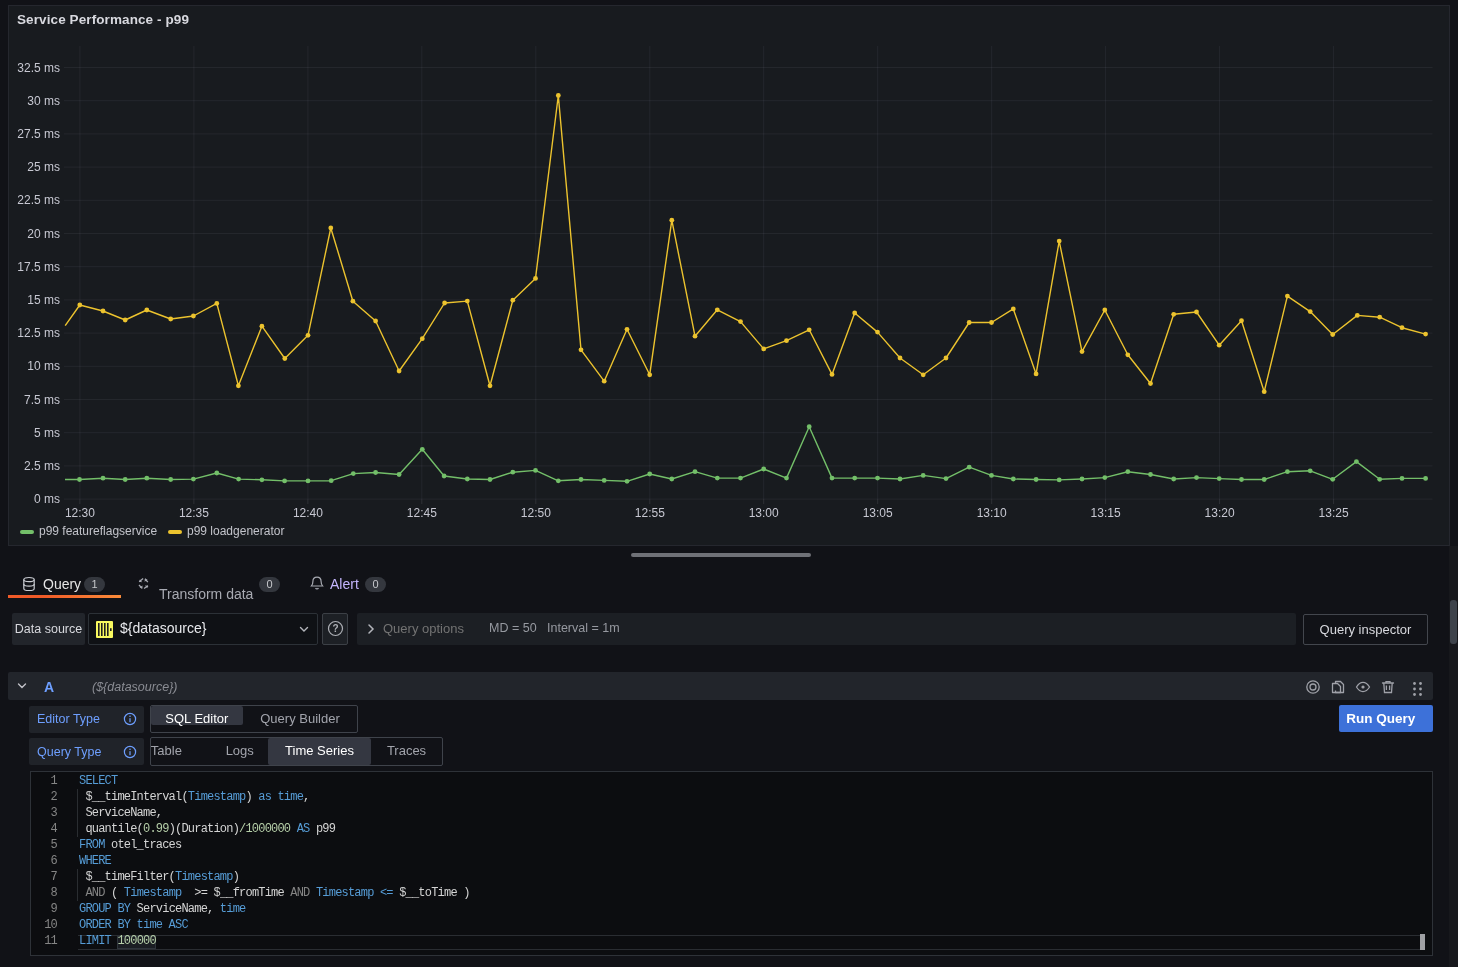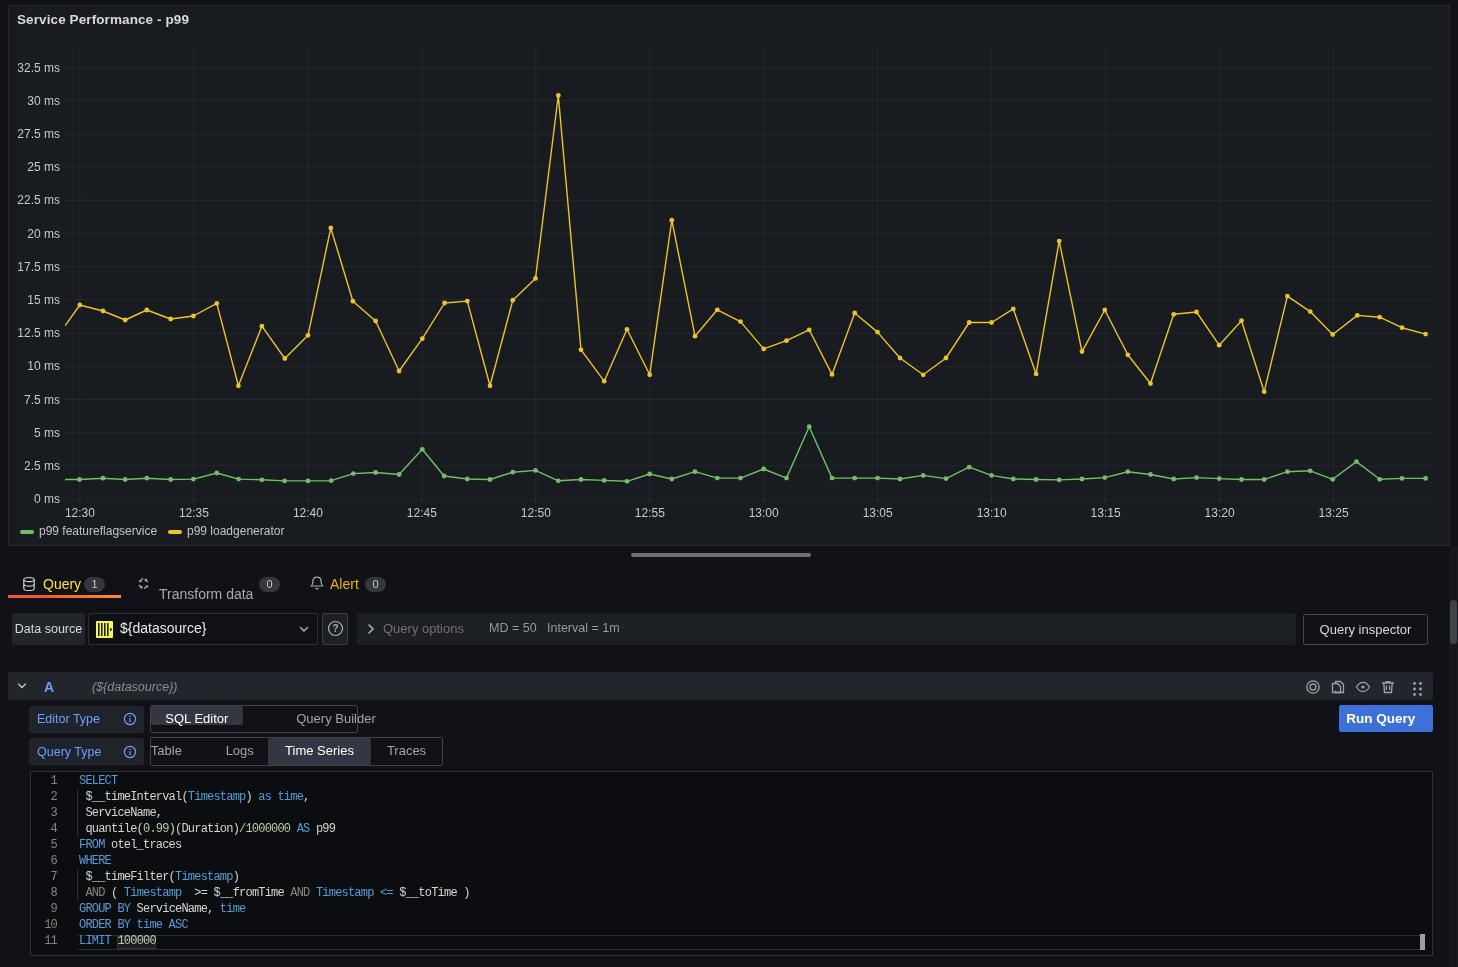--- a/index.html
+++ b/index.html
@@ -213,21 +213,21 @@
 
 <div class="abs" style="left:21px;top:576px;width:16px;height:16px;">
 <svg width="16" height="16" viewBox="0 0 16 16">
       <g fill="none" stroke="#c9cbd1" stroke-width="1.2">
         <ellipse cx="8" cy="3.6" rx="5.2" ry="2.1"></ellipse>
         <path d="M2.8 3.6 v4.4 c0 1.16 2.33 2.1 5.2 2.1 s5.2-.94 5.2-2.1 V3.6"></path>
         <path d="M2.8 8 v4.4 c0 1.16 2.33 2.1 5.2 2.1 s5.2-.94 5.2-2.1 V8"></path>
       </g>
     </svg>
 </div>
-<div class="abs" style="left:43px;top:576px;font-size:14px;font-weight:500;color:#fde047;">Query</div>
+<div class="abs" style="left:43px;top:576px;font-size:14px;font-weight:500;color:#e5e5e5;">Query</div>
 <div class="abs" style="left:84px;top:576.5px;width:21px;height:15px;border-radius:8px;background:#34373e;color:#c7c8cc;font-size:11px;text-align:center;line-height:15px;">1</div>
 <div class="abs" style="left:8px;top:594.5px;width:113px;height:3.5px;background:linear-gradient(90deg,#f05a28 30%,#fb8b3a 99%);"></div>
 
 <div class="abs" style="left:136px;top:576px;width:15px;height:15px;">
 <svg width="15" height="15" viewBox="0 0 16 16">
       <g stroke="#a8aab2" stroke-width="1.4" fill="none">
         <path d="M7.6 2.6 L3.4 6.2"></path>
         <path d="M3.2 9.6 L6.6 13.2"></path>
         <path d="M8.6 13.4 L12.8 10.4"></path>
         <path d="M12.6 6.6 L9.6 2.9"></path>
@@ -244,21 +244,21 @@
 <div class="abs" style="left:259px;top:576.5px;width:21px;height:15px;border-radius:8px;background:#34373e;color:#c7c8cc;font-size:11px;text-align:center;line-height:15px;">0</div>
 
 <div class="abs" style="left:309px;top:575px;width:16px;height:16px;">
 <svg width="16" height="16" viewBox="0 0 16 16">
       <g fill="none" stroke="#a8aab2" stroke-width="1.2">
         <path d="M8 2.2 c-2.6 0-4.1 1.9-4.1 4.2 0 2.8-1.1 3.9-1.6 4.6 h11.4 c-.5-.7-1.6-1.8-1.6-4.6 0-2.3-1.5-4.2-4.1-4.2 z"></path>
         <path d="M6.6 13 a1.5 1.5 0 0 0 2.8 0"></path>
       </g>
     </svg>
 </div>
-<div class="abs" style="left:330px;top:576px;font-size:14px;color:#eab308;">Alert</div>
+<div class="abs" style="left:330px;top:576px;font-size:14px;color:#c4b5fd;">Alert</div>
 <div class="abs" style="left:365px;top:576.5px;width:21px;height:15px;border-radius:8px;background:#34373e;color:#c7c8cc;font-size:11px;text-align:center;line-height:15px;">0</div>
 
 <div class="abs" style="left:12px;top:613px;width:73px;height:32px;background:#22252b;border-radius:2px;color:#d8d9de;font-size:12.5px;font-weight:500;line-height:32px;text-align:center;">Data source</div>
 <div class="abs" style="left:88px;top:613px;width:230px;height:32px;background:#0f1115;border:1px solid #2c3137;border-radius:2px;"></div>
 
 <div class="abs" style="left:96px;top:621px;width:17px;height:17px;background:#f9f95f;border-radius:1px;">
 <svg width="17" height="17" viewBox="0 0 17 17">
       <g fill="#1f1f1f">
         <rect x="2" y="2" width="1.6" height="13"></rect>
         <rect x="5" y="2" width="1.6" height="13"></rect>
@@ -321,21 +321,21 @@
 
 <div class="abs" style="left:29px;top:705.5px;width:114.5px;height:27px;background:#202329;border-radius:2px;"></div>
 <div class="abs" style="left:37px;top:712px;font-size:12.5px;font-weight:500;color:#6e9fff;">Editor Type</div>
 <svg class="abs" style="left:123px;top:712px;" width="14" height="14" viewBox="0 0 14 14">
     <circle cx="7" cy="7" r="5.6" fill="none" stroke="#6e9fff" stroke-width="1.2"></circle>
     <rect x="6.4" y="6.2" width="1.2" height="4" fill="#6e9fff"></rect>
     <rect x="6.4" y="3.6" width="1.2" height="1.4" fill="#6e9fff"></rect>
   </svg>
 <div class="abs" style="left:149.8px;top:704.5px;width:208.3px;height:28.5px;border:1px solid #3f434b;border-radius:2px;background:#111217;"></div>
 <div class="abs" style="left:150.8px;top:705.5px;width:92px;height:19px;background:#343741;border-radius:2px;color:#ffffff;font-size:13px;font-weight:500;line-height:26.5px;text-align:center;">SQL Editor</div>
-<div class="abs" style="left:243px;top:705.5px;width:114px;height:26.5px;color:#a2a4ac;font-size:13px;font-weight:500;line-height:26.5px;text-align:center;margin-left:36px;">Query Builder</div>
+<div class="abs" style="left:243px;top:705.5px;width:114px;height:26.5px;color:#a2a4ac;font-size:13px;font-weight:500;line-height:26.5px;text-align:center;">Query Builder</div>
 <div class="abs" style="left:1339.2px;top:705.4px;width:93.4px;height:27.1px;background:#3d71d9;border-radius:2px;color:#ffffff;font-size:13.5px;font-weight:600;line-height:27px;text-align:left;padding-left:7px;">Run Query</div>
 
 <div class="abs" style="left:29px;top:738px;width:114.5px;height:27px;background:#202329;border-radius:2px;"></div>
 <div class="abs" style="left:37px;top:744.5px;font-size:12.5px;font-weight:500;color:#6e9fff;">Query Type</div>
 <svg class="abs" style="left:123px;top:744.5px;" width="14" height="14" viewBox="0 0 14 14">
     <circle cx="7" cy="7" r="5.6" fill="none" stroke="#6e9fff" stroke-width="1.2"></circle>
     <rect x="6.4" y="6.2" width="1.2" height="4" fill="#6e9fff"></rect>
     <rect x="6.4" y="3.6" width="1.2" height="1.4" fill="#6e9fff"></rect>
   </svg>
 <div class="abs" style="left:149.8px;top:737px;width:293px;height:28.5px;border:1px solid #3f434b;border-radius:2px;background:#111217;"></div>

